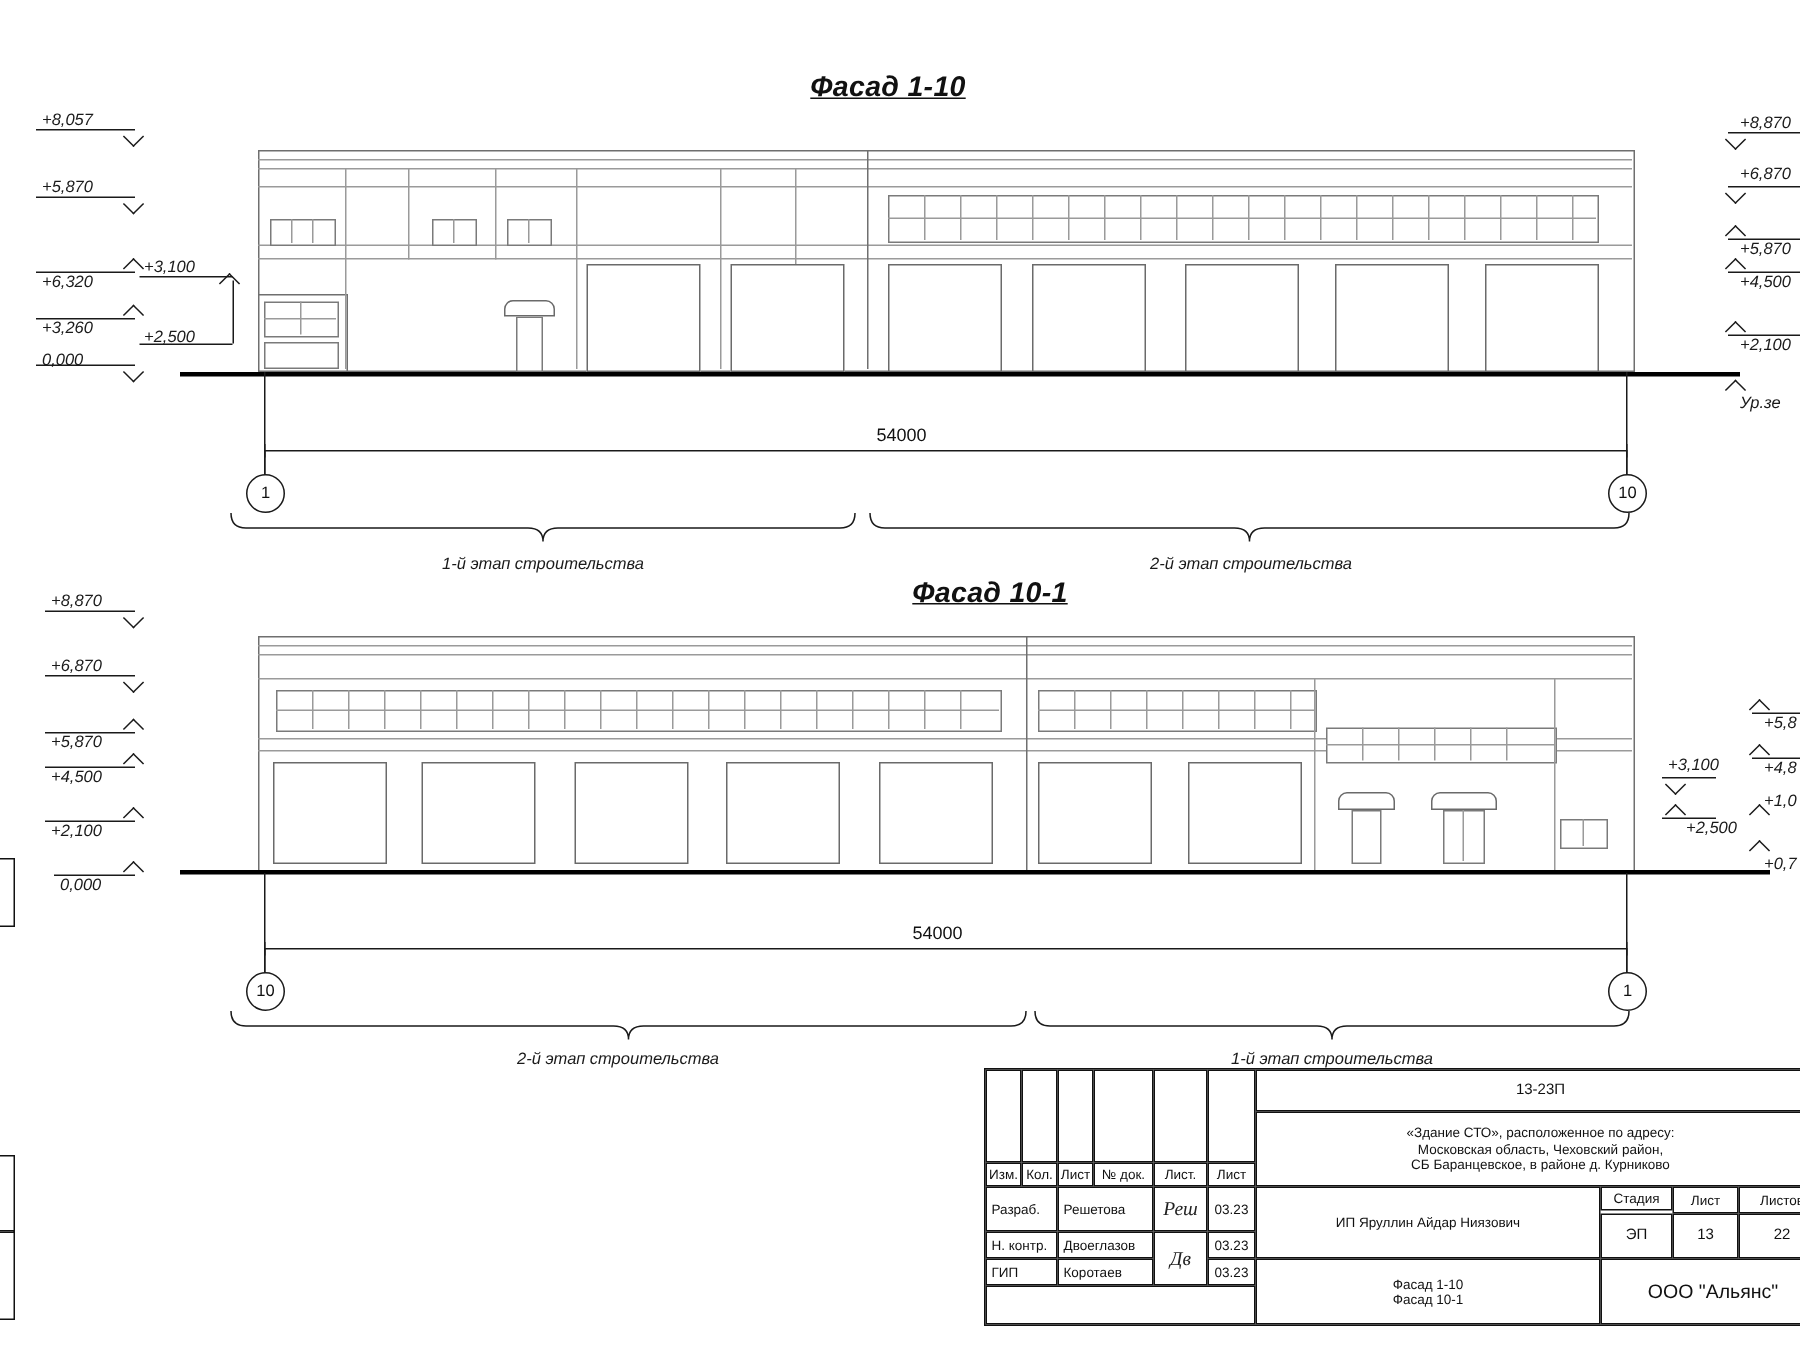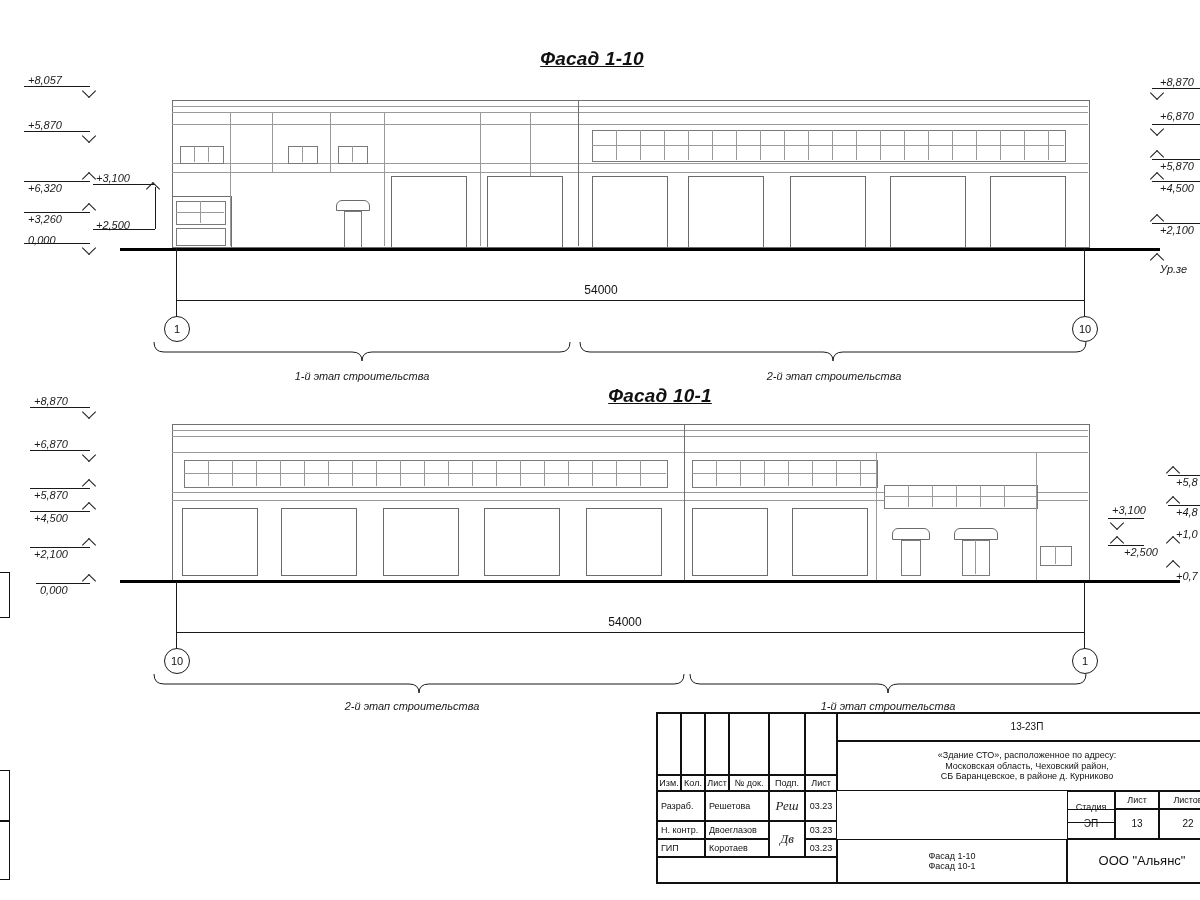--- a/index.html
+++ b/index.html
@@ -384,21 +384,21 @@
     <div class="cell" style="left:24px;top:0px;width:24px;height:62px;"></div>
     <div class="cell" style="left:48px;top:0px;width:24px;height:62px;"></div>
     <div class="cell" style="left:72px;top:0px;width:40px;height:62px;"></div>
     <div class="cell" style="left:112px;top:0px;width:36px;height:62px;"></div>
     <div class="cell" style="left:148px;top:0px;width:32px;height:62px;"></div>
 
     <div class="cell" style="left:0px;top:62px;width:24px;height:16px;">Изм.</div>
     <div class="cell" style="left:24px;top:62px;width:24px;height:16px;">Кол.</div>
     <div class="cell" style="left:48px;top:62px;width:24px;height:16px;">Лист</div>
     <div class="cell" style="left:72px;top:62px;width:40px;height:16px;">№ док.</div>
-    <div class="cell" style="left:112px;top:62px;width:36px;height:16px;">Подп.</div>
+    <div class="cell" style="left:112px;top:62px;width:36px;height:16px;">Лист.</div>
     <div class="cell" style="left:148px;top:62px;width:32px;height:16px;">Лист</div>
 
     <div class="cell left" style="left:0px;top:78px;width:48px;height:30px;">Разраб.</div>
     <div class="cell left" style="left:48px;top:78px;width:64px;height:30px;">Решетова</div>
     <div class="cell" style="left:112px;top:78px;width:36px;height:30px;">
         <span class="sig">Реш</span>
       </div>
     <div class="cell" style="left:148px;top:78px;width:32px;height:30px;">03.23</div>
 
     <div class="cell left" style="left:0px;top:108px;width:48px;height:18px;">Н. контр.</div>
@@ -415,22 +415,23 @@
     <div class="cell" style="left:0px;top:144px;width:180px;height:26px;"></div>
 
     <div class="cell b" style="left:180px;top:0px;width:380px;height:28px;">13-23П</div>
 
     <div class="cell" style="left:180px;top:28px;width:380px;height:50px;flex-direction:column;">
       <span>«Здание СТО», расположенное по адресу:</span>
       <span>Московская область, Чеховский район,</span>
       <span>СБ Баранцевское, в районе д. Курниково</span>
     </div>
 
-
-    <div class="cell" style="left:410px;top:78px;width:48px;height:32px;">Стадия</div>
+    <div class="cell" style="left:180px;top:78px;width:230px;height:48px;">ИП Яруллин Айдар Ниязович</div>
+
+    <div class="cell" style="left:410px;top:78px;width:48px;height:16px;">Стадия</div>
     <div class="cell" style="left:458px;top:78px;width:44px;height:18px;">Лист</div>
     <div class="cell" style="left:502px;top:78px;width:58px;height:18px;">Листов</div>
 
     <div class="cell b" style="left:410px;top:96px;width:48px;height:30px;">ЭП</div>
     <div class="cell b" style="left:458px;top:96px;width:44px;height:30px;">13</div>
     <div class="cell b" style="left:502px;top:96px;width:58px;height:30px;">22</div>
 
     <div class="cell" style="left:180px;top:126px;width:230px;height:44px;flex-direction:column;">
       <span>Фасад 1-10</span>
       <span>Фасад 10-1</span>

